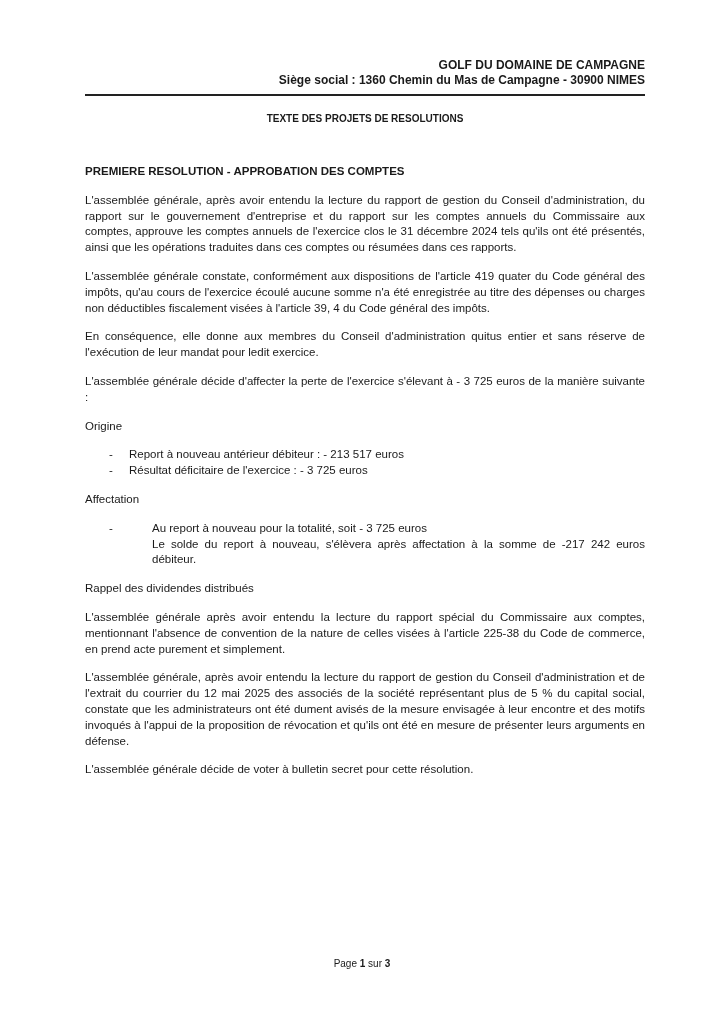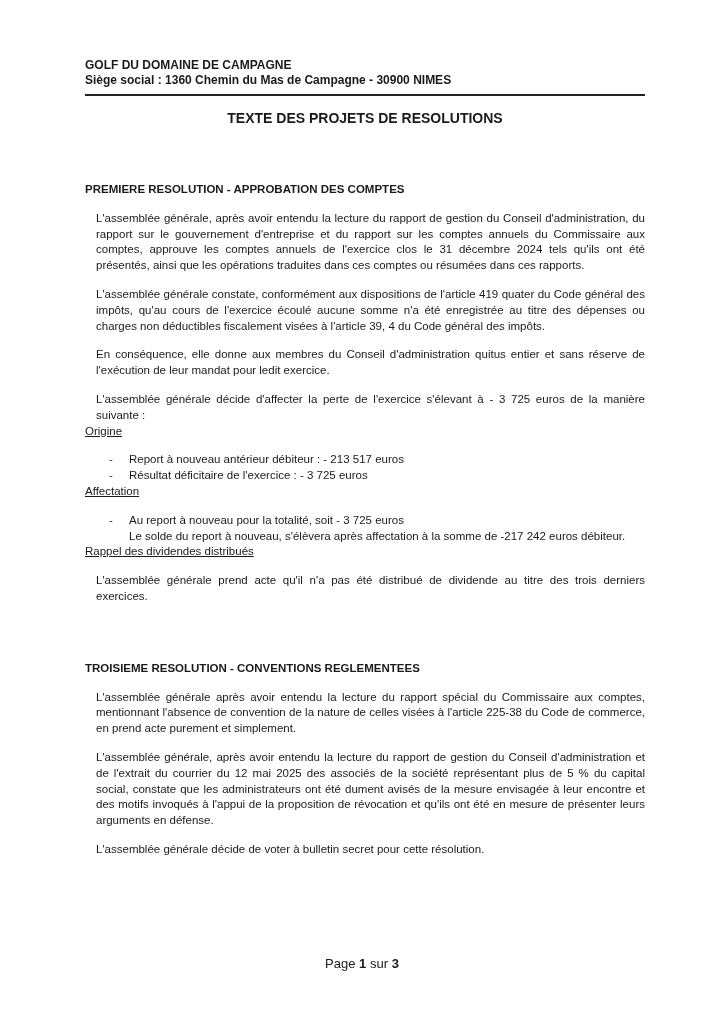--- a/index.html
+++ b/index.html
@@ -15,73 +15,74 @@
     margin: 0 auto;
     background: #ffffff;
     box-sizing: border-box;
     padding: 58px 79px 0 85px;
     font-family: "Liberation Sans", "DejaVu Sans", sans-serif;
     color: #1a1a1a;
     font-size: 11.5px;
     line-height: 15.8px;
   }
   .header-block {
-    text-align: left;
+    text-align: right;
     font-weight: bold;
     font-size: 12px;
     line-height: 15px;
     border-bottom: 2px solid #222222;
     padding-bottom: 6px;
   }
   .header-block div { margin: 0; }
   .title-block {
     margin-top: 15px;
     text-align: center;
     font-weight: bold;
-    font-size: 14px;
+    font-size: 10px;
     line-height: 15px;
   }
   .res-heading {
     font-weight: bold;
     margin: 0;
     padding: 0;
   }
-  .mt-section { margin-top: 56px; }
+  .mt-section { margin-top: 38px; }
   p.body-par {
-    margin: 13px 0 0 11px;
+    margin: 13px 0 0 0;
     text-align: justify;
   }
   .subheading {
-    text-decoration: underline;
+    margin-top: 13px;
   }
   .dash-list {
     margin-top: 13px;
   }
   .dash-item {
     display: flex;
     align-items: flex-start;
     padding-left: 24px;
   }
   .dash-marker {
     flex: 0 0 20px;
   }
   .dash-content {
     flex: 1 1 auto;
   }
   .dash-content .wrap-line {
     display: block;
     text-align: justify;
+    margin-left: 23px;
   }
   .footer {
     position: absolute;
     left: 0;
     right: 0;
     bottom: 52px;
     text-align: center;
-    font-size: 13px;
+    font-size: 10px;
   }
   .footer b { font-weight: bold; }
 </style>
 </head>
 <body>
 
 <div class="page">
 
   <div class="header-block">
     <div>GOLF DU DOMAINE DE CAMPAGNE</div>
@@ -116,23 +117,21 @@
     <div class="dash-item">
       <span class="dash-marker">-</span>
       <span class="dash-content">
         <span class="wrap-line">Au report à nouveau pour la totalité, soit - 3 725 euros</span>
         <span class="wrap-line">Le solde du report à nouveau, s'élèvera après affectation à la somme de -217 242 euros débiteur.</span>
       </span>
     </div>
   </div>
 
   <div class="subheading">Rappel des dividendes distribués</div>
-  <p class="body-par">L'assemblée générale prend acte qu'il n'a pas été distribué de dividende au titre des trois derniers exercices.</p>
 
-  <div class="res-heading mt-section">TROISIEME RESOLUTION - CONVENTIONS REGLEMENTEES</div>
   <p class="body-par">L'assemblée générale après avoir entendu la lecture du rapport spécial du Commissaire aux comptes, mentionnant l'absence de convention de la nature de celles visées à l'article 225-38 du Code de commerce, en prend acte purement et simplement.</p>
 
   <p class="body-par">L'assemblée générale, après avoir entendu la lecture du rapport de gestion du Conseil d'administration et de l'extrait du courrier du 12 mai 2025 des associés de la société représentant plus de 5 % du capital social, constate que les administrateurs ont été dument avisés de la mesure envisagée à leur encontre et des motifs invoqués à l'appui de la proposition de révocation et qu'ils ont été en mesure de présenter leurs arguments en défense.</p>
   <p class="body-par">L'assemblée générale décide de voter à bulletin secret pour cette résolution.</p>
 
   <div class="footer">
     <span>Page</span>
     <b>1</b>
     <span>sur</span>
     <b>3</b>

